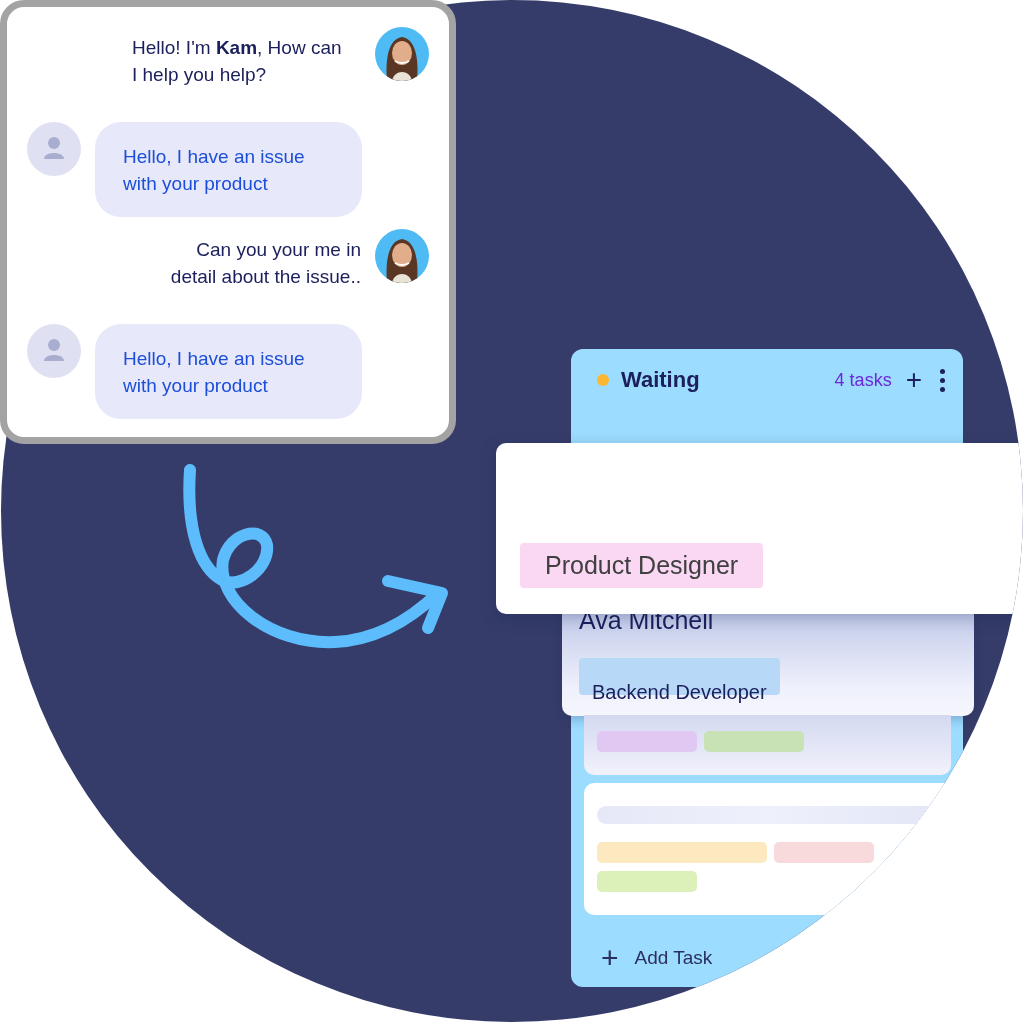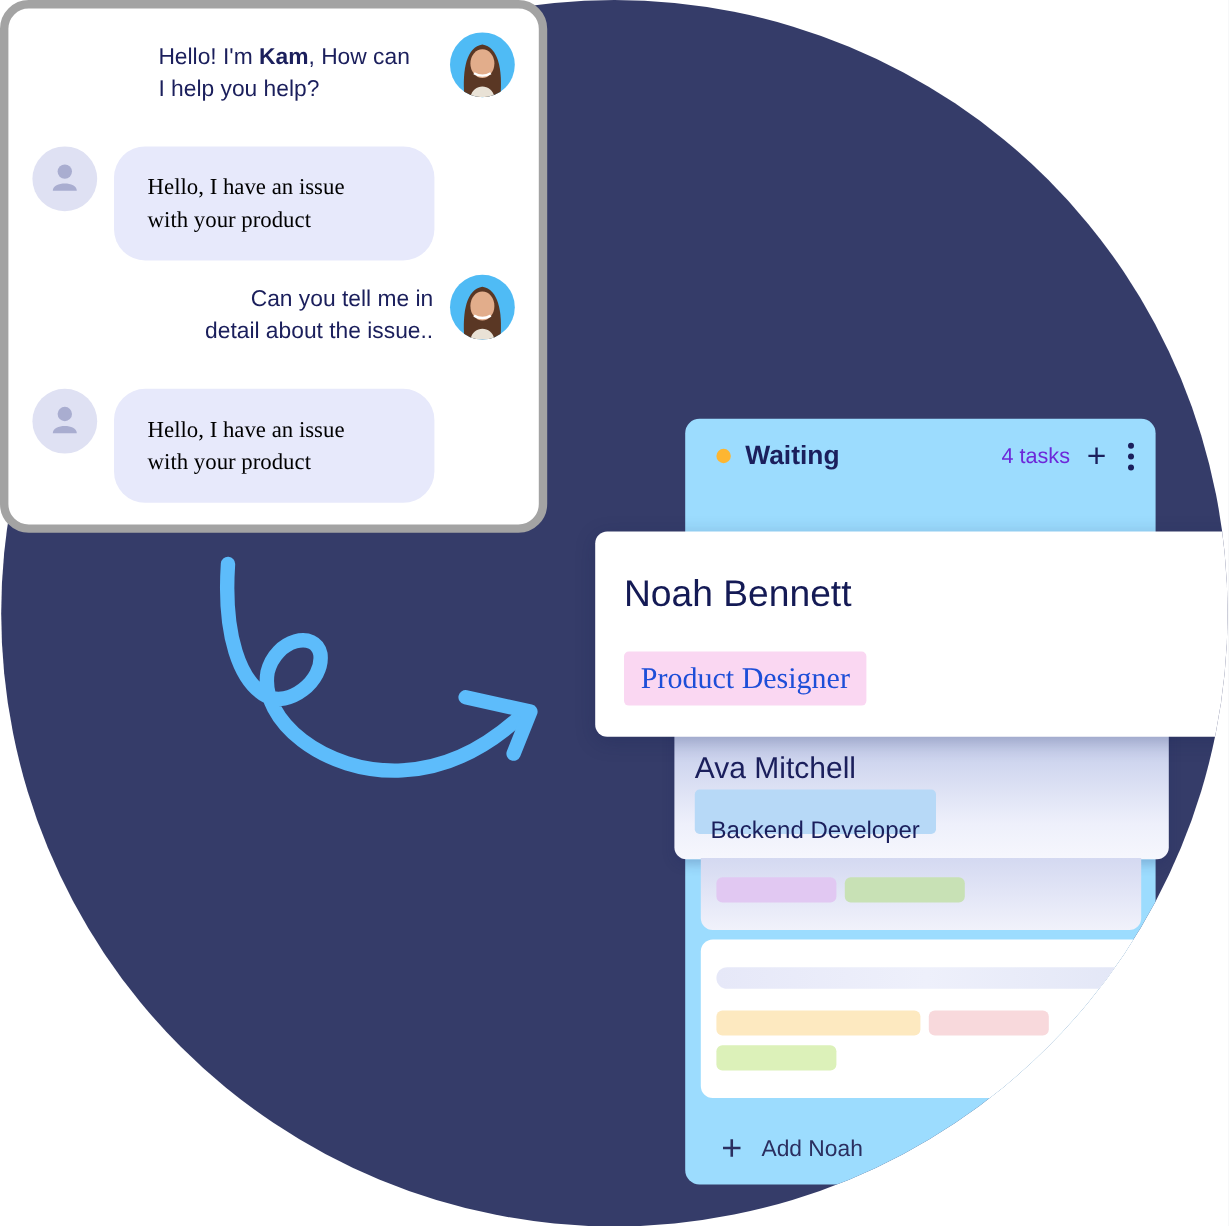--- a/index.html
+++ b/index.html
@@ -28,21 +28,21 @@
   .col-count { font-size: 18px; color: #6d28d9; margin-right: 14px; }
   .col-add { font-size: 28px; line-height: 1; color: #1b1f5c; margin-right: 18px; font-weight: 300; }
   .col-more { display: flex; flex-direction: column; gap: 4px; align-items: center; }
   .col-more span { width: 5px; height: 5px; border-radius: 50%; background: #1b1f5c; display: block; }
 
   .card-ava {
     position: absolute; left: -9px; top: 249px; width: 412px; height: 118px;
     background: linear-gradient(180deg, #b9c3e6 0%, #eef0fb 75%, #f6f7fd 100%);
     border-radius: 10px; box-shadow: 0 4px 10px rgba(30,40,100,0.25);
   }
-  .ava-name { position: absolute; left: 17px; top: 8px; font-size: 25px; color: #1b1f5c; margin-top: 20px; }
+  .ava-name { position: absolute; left: 17px; top: 8px; font-size: 25px; color: #1b1f5c; }
   .ava-tag {
     position: absolute; left: 17px; top: 60px; height: 37px; padding: 16px 13px;
     background: #b7d9f7; border-radius: 4px; font-size: 20px; line-height: 37px; color: #1b1f5c;
   }
 
   .card-skel1 {
     position: absolute; left: 13px; top: 366px; width: 367px; height: 60px;
     background: linear-gradient(180deg, #d4d9f1 0%, #f1f2fb 100%);
     border-radius: 0 0 10px 10px;
   }
@@ -62,40 +62,40 @@
   }
   .add-task-plus { font-size: 30px; color: #2b2f60; margin-right: 16px; line-height: 1; font-weight: 300; }
   .add-task-label { font-size: 19px; color: #2b2f60; }
 
   .card-noah {
     position: absolute; left: 496px; top: 443px; width: 560px; height: 171px;
     background: #ffffff; border-radius: 10px; box-shadow: 0 4px 16px rgba(20,30,80,0.25);
   }
   .noah-name { position: absolute; left: 24px; top: 34px; font-size: 31px; color: #141a55; }
   .noah-tag {
-    position: absolute; left: 24px; top: 100px; height: 45px; padding: 0 14px;
-    background: #fad7f2; border-radius: 4px; font-size: 25px; line-height: 45px; color: #1d4ed8; font-family: Liberation Serif, serif;
+    position: absolute; left: 24px; top: 100px; height: 45px; padding: 0 25px;
+    background: #fad7f2; border-radius: 4px; font-size: 25px; line-height: 45px; color: #404040;
   }
 
   
   .chat-card {
     position: absolute; left: 0; top: 0; width: 456px; height: 444px;
     background: #ffffff; border: 7px solid #a3a3a3; border-radius: 24px;
   }
   .msg { position: absolute; font-size: 19px; line-height: 27px; color: #1b1f5c; }
   .msg-agent { text-align: left; }
   .avatar-agent {
     position: absolute; width: 54px; height: 54px; border-radius: 50%; background: #4fbbf5; overflow: hidden;
   }
   .avatar-user {
     position: absolute; width: 54px; height: 54px; border-radius: 50%; background: #dfe1f3;
   }
   .bubble {
     position: absolute; width: 267px; height: 95px; background: #e7e9fb; border-radius: 26px;
-    padding: 21px 28px; font-size: 19px; line-height: 27px; color: #000000; font-family: Liberation Serif, serif;
+    padding: 21px 28px; font-size: 19px; line-height: 27px; color: #1d4ed8;
   }
   b { font-weight: bold; }
 
   .arrow { position: absolute; left: 160px; top: 450px; width: 300px; height: 220px; }
 </style>
 </head>
 <body>
 
 <div class="stage">
 
@@ -129,26 +129,25 @@
 
         <div class="card-skel2">
           <div class="skel-bar"></div>
           <div class="pill" style="left:13px; top:59px; width:170px; background:#fde9c0;"></div>
           <div class="pill" style="left:190px; top:59px; width:100px; background:#f8d9dc;"></div>
           <div class="pill" style="left:13px; top:88px; width:100px; background:#dcf1b9;"></div>
         </div>
 
         <div class="add-task">
           <span class="add-task-plus">+</span>
-          <span class="add-task-label">Add Noah</span>
+          <span class="add-task-label">Add Task</span>
         </div>
       </div>
 
       <div class="card-noah">
-        <div class="noah-name">Noah Bennett</div>
         <div class="noah-tag">Product Designer</div>
       </div>
 
     </div>
   </div>
 
   <svg class="arrow" viewBox="0 0 300 220">
     <path d="M30 20 C 26 80, 40 118, 62 130 C 80 140, 110 118, 107 95 C 103 75, 70 82, 63 110 C 56 150, 110 195, 175 192 C 220 190, 255 165, 278 143" fill="none" stroke="#5dbcfb" stroke-width="12" stroke-linecap="round"></path>
     <path d="M228 131 L 282 143 L 268 178" fill="none" stroke="#5dbcfb" stroke-width="12" stroke-linecap="round" stroke-linejoin="round"></path>
   </svg>
@@ -172,21 +171,21 @@
       <svg width="54" height="54" viewBox="0 0 54 54">
         <circle cx="27" cy="21" r="6" fill="#a9add0"></circle>
         <path d="M17 37 C 17 29, 37 29, 37 37 Z" fill="#a9add0"></path>
       </svg>
     </div>
     <div class="bubble" style="left:88px; top:115px;">
       <span>Hello, I have an issue</span><br><span>with your product</span>
     </div>
 
     <div class="msg" style="right:88px; top:229px; text-align:right;">
-      <span>Can you tell me in</span><br><span>detail about the issue..</span>
+      <span>Can you your me in</span><br><span>detail about the issue..</span>
     </div>
     <div class="avatar-agent" style="left:368px; top:222px;">
       <svg width="54" height="54" viewBox="0 0 54 54">
         <path d="M12 54 C 10 30, 14 12, 27 10 C 40 12, 44 30, 42 54 Z" fill="#5a3724"></path>
         <ellipse cx="27" cy="26" rx="10" ry="12" fill="#e2ad8b"></ellipse>
         <path d="M17 54 C 19 42, 35 42, 37 54 Z" fill="#e9e2d6"></path>
         <path d="M20 34 Q 27 38 34 34" stroke="#fff" stroke-width="2" fill="none"></path>
       </svg>
     </div>
 

